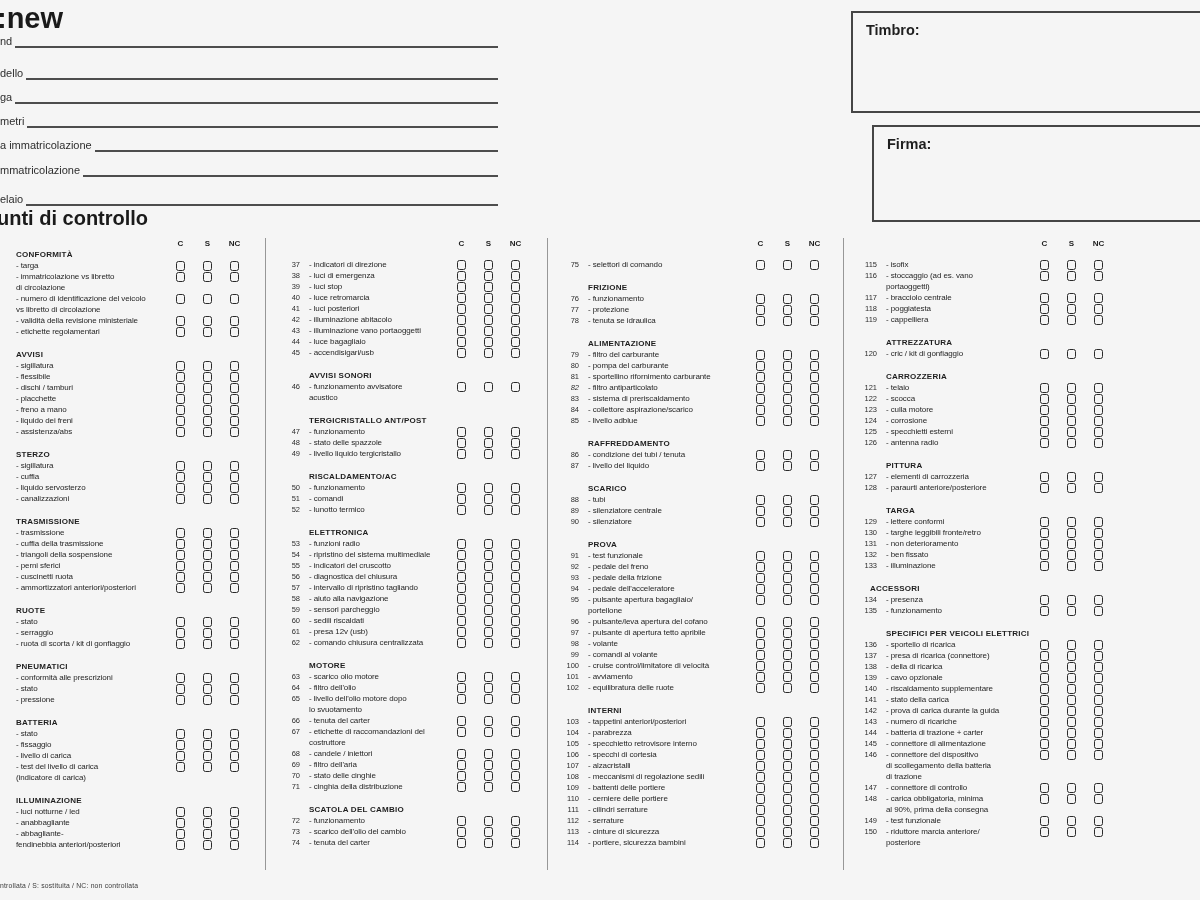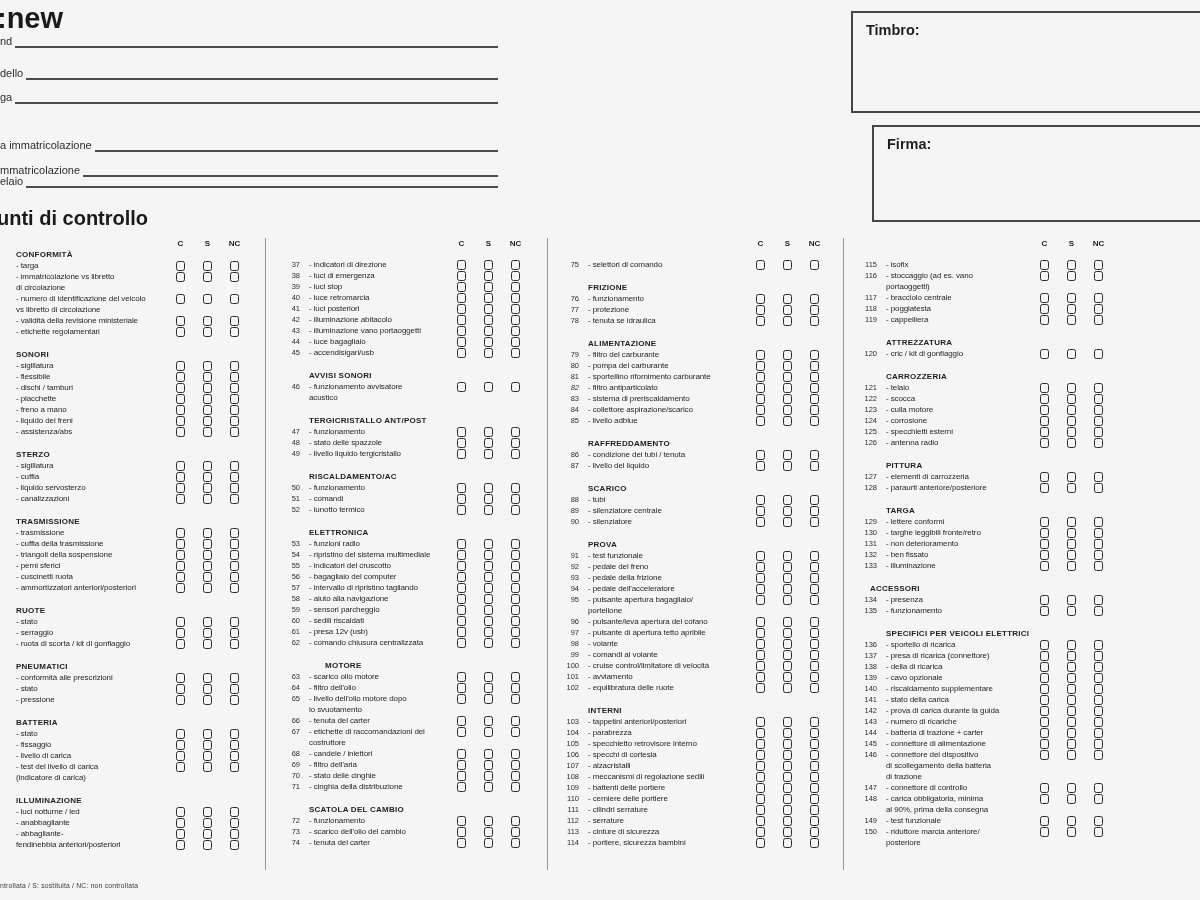--- a/index.html
+++ b/index.html
@@ -41,29 +41,33 @@
     <span class="fline"></span>
   </div>
   <div class="field" style="top:64px">
     <span class="flabel">dello</span>
     <span class="fline"></span>
   </div>
   <div class="field" style="top:88px">
     <span class="flabel">ga</span>
     <span class="fline"></span>
   </div>
+  <div class="field" style="top:112px">
+    <span class="flabel">metri</span>
+    <span class="fline"></span>
+  </div>
   <div class="field" style="top:136px">
     <span class="flabel">a immatricolazione</span>
     <span class="fline"></span>
   </div>
   <div class="field" style="top:161px">
     <span class="flabel">mmatricolazione</span>
     <span class="fline"></span>
   </div>
-  <div class="field" style="top:172px">
+  <div class="field" style="top:190px">
     <span class="flabel">elaio</span>
     <span class="fline"></span>
   </div>
 
   <div class="bigbox" style="left:851px;top:11px;width:400px;height:98px;">
     <div class="blabel">Timbro:</div>
   </div>
   <div class="bigbox" style="left:872px;top:125px;width:380px;height:93px;">
     <div class="blabel">Firma:</div>
   </div>
@@ -145,21 +149,21 @@
             </span>
             <span class="cb-cell">
               <span class="cb"></span>
             </span>
             <span class="cb-cell">
               <span class="cb"></span>
             </span>
           </div>
         </div>
         <div class="sec gap">
-          <div class="sec-title" style="margin-left: 0px;">SONORI</div>
+          <div class="sec-title" style="margin-left: 0px;">AVVISI</div>
           <div class="row">
             <span class="itext">- sigillatura</span>
             <span class="cb-cell">
               <span class="cb"></span>
             </span>
             <span class="cb-cell">
               <span class="cb"></span>
             </span>
             <span class="cb-cell">
               <span class="cb"></span>
@@ -814,21 +818,21 @@
             </span>
             <span class="cb-cell">
               <span class="cb"></span>
             </span>
             <span class="cb-cell">
               <span class="cb"></span>
             </span>
           </div>
           <div class="row">
             <span class="num" style="width: 24px;">56</span>
-            <span class="itext">- bagagliaio del computer</span>
+            <span class="itext">- diagnostica del chiusura</span>
             <span class="cb-cell">
               <span class="cb"></span>
             </span>
             <span class="cb-cell">
               <span class="cb"></span>
             </span>
             <span class="cb-cell">
               <span class="cb"></span>
             </span>
           </div>
@@ -905,21 +909,21 @@
             </span>
             <span class="cb-cell">
               <span class="cb"></span>
             </span>
             <span class="cb-cell">
               <span class="cb"></span>
             </span>
           </div>
         </div>
         <div class="sec gap">
-          <div class="sec-title" style="margin-left: 40px;">MOTORE</div>
+          <div class="sec-title" style="margin-left: 24px;">MOTORE</div>
           <div class="row">
             <span class="num" style="width: 24px;">63</span>
             <span class="itext">- scarico olio motore</span>
             <span class="cb-cell">
               <span class="cb"></span>
             </span>
             <span class="cb-cell">
               <span class="cb"></span>
             </span>
             <span class="cb-cell">

